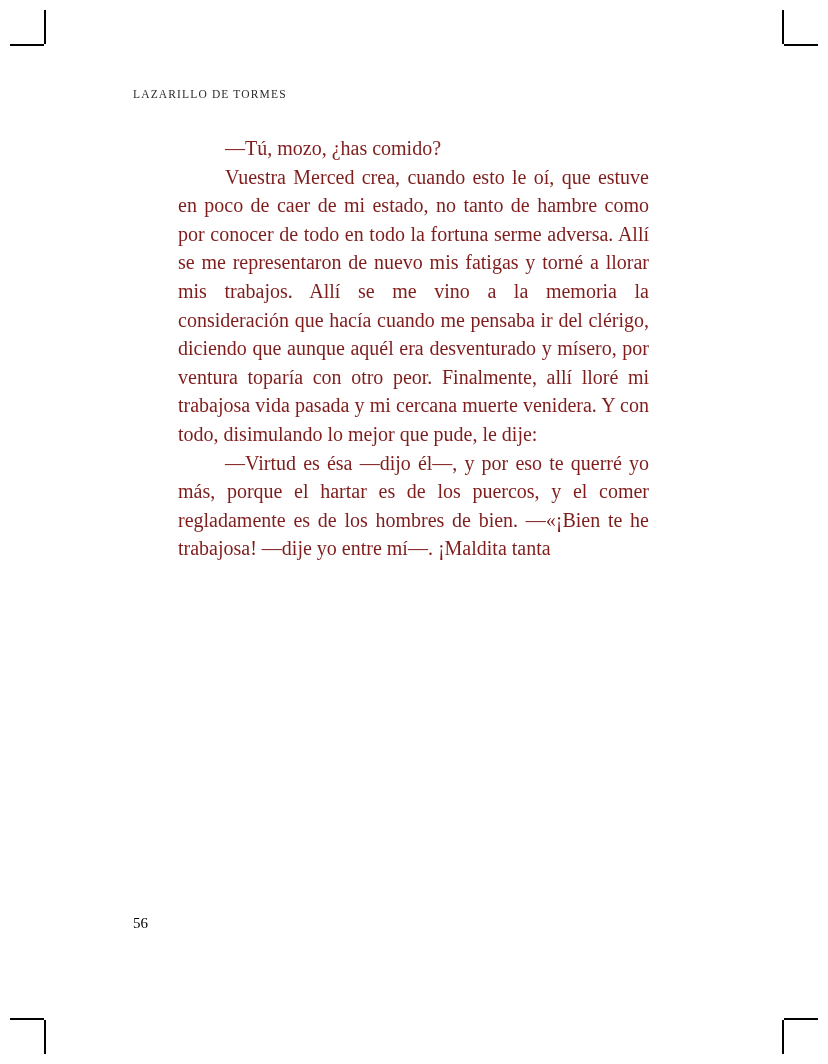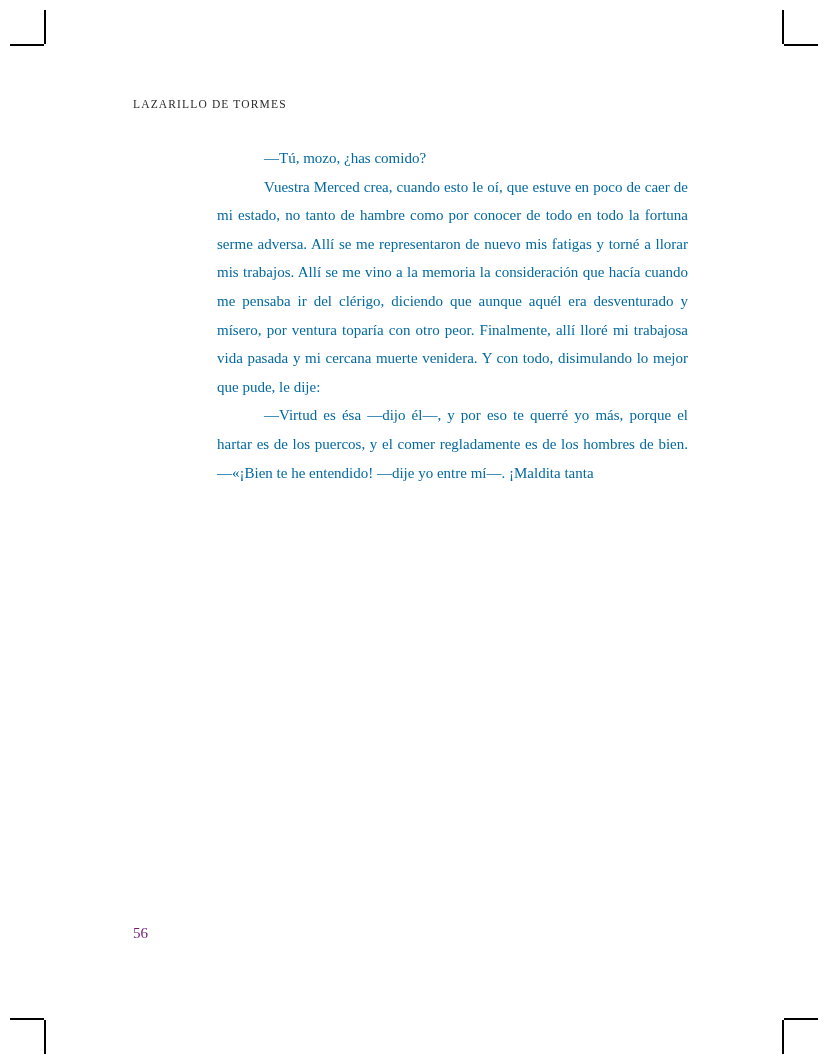--- a/index.html
+++ b/index.html
@@ -30,21 +30,21 @@
   .crop-tr-h { left: 784px; top: 44px; }
   .crop-bl-v { left: 44px;  top: 1020px; }
   .crop-bl-h { left: 10px;  top: 1018px; }
   .crop-br-v { left: 782px; top: 1020px; }
   .crop-br-h { left: 784px; top: 1018px; }
 
   
   .page {
     position: absolute;
     left: 133px;
-    top: 12px;
+    top: 2px;
     width: 516px;
     height: 812px;
   }
 
   .running-head {
     position: absolute;
     top: 86px;
     left: 0;
     font-family: "Liberation Serif", serif;
     font-size: 11.5px;
@@ -52,42 +52,41 @@
     color: #2b2b2b;
     text-transform: uppercase;
     white-space: nowrap;
   }
 
   .body-text {
     position: absolute;
     top: 132px;
     left: 45px;
     width: 471px;
-    font-size: 15px;
+    font-size: 20px;
     line-height: 28.6px;
     text-align: justify;
     text-justify: inter-word;
-    color: #0369a1;
-    margin-left: 39px;
+    color: #7f1d1d;
   }
 
   .body-text p {
     margin: 0;
     text-indent: 47px;
   }
   .body-text p:last-child {
     
   }
 
   .folio {
     position: absolute;
     top: 913px;
     left: 0;
     font-size: 15px;
-    color: #701a75;
+    color: #000000;
     font-family: "Liberation Serif", serif;
   }
 </style>
 </head>
 <body>
 
 <div class="crop v crop-tl-v"></div>
 <div class="crop h crop-tl-h"></div>
 <div class="crop v crop-tr-v"></div>
 <div class="crop h crop-tr-h"></div>
@@ -96,18 +95,18 @@
 <div class="crop v crop-br-v"></div>
 <div class="crop h crop-br-h"></div>
 
 <div class="page">
 
   <div class="running-head">Lazarillo de Tormes</div>
 
   <div class="body-text">
     <p>—Tú, mozo, ¿has comido?</p>
     <p>Vuestra Merced crea, cuando esto le oí, que estuve en poco de caer de mi estado, no tanto de hambre como por conocer de todo en todo la fortuna serme adversa. Allí se me representaron de nuevo mis fatigas y torné a llorar mis trabajos. Allí se me vino a la memoria la consideración que hacía cuando me pensaba ir del clérigo, diciendo que aunque aquél era desventurado y mísero, por ventura toparía con otro peor. Finalmente, allí lloré mi trabajosa vida pasada y mi cercana muerte venidera. Y con todo, disimulando lo mejor que pude, le dije:</p>
-    <p>—Virtud es ésa —dijo él—, y por eso te querré yo más, porque el hartar es de los puercos, y el comer regladamente es de los hombres de bien. —«¡Bien te he entendido! —dije yo entre mí—. ¡Maldita tanta</p>
+    <p>—Virtud es ésa —dijo él—, y por eso te querré yo más, porque el hartar es de los puercos, y el comer regladamente es de los hombres de bien. —«¡Bien te he trabajosa! —dije yo entre mí—. ¡Maldita tanta</p>
   </div>
 
   <div class="folio">56</div>
 
 </div>
 
 </body></html>

